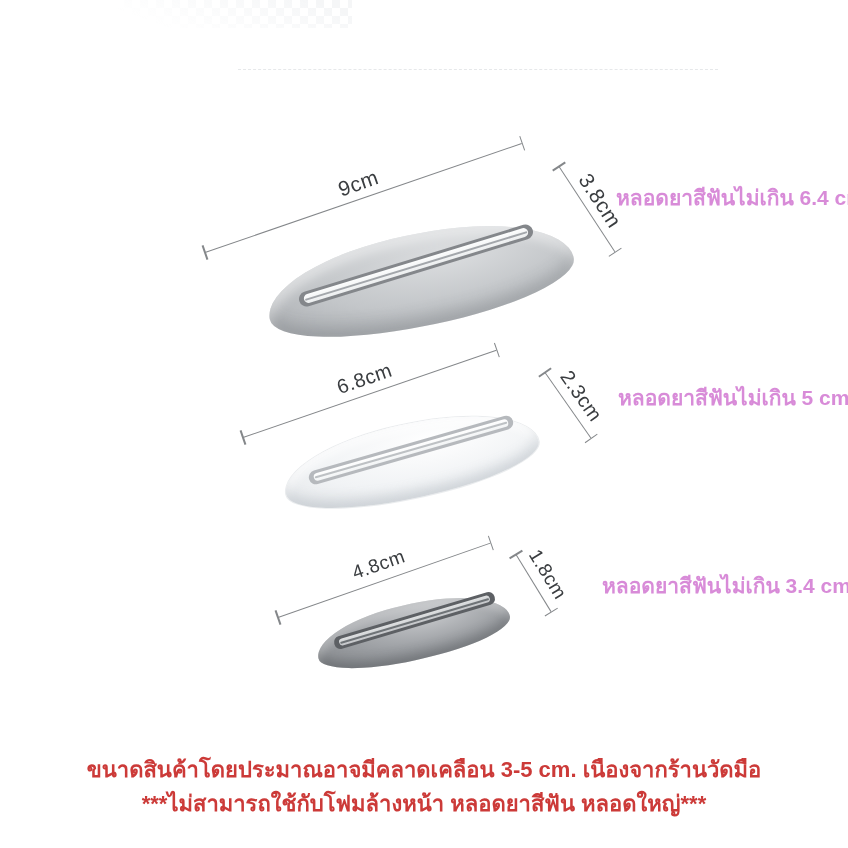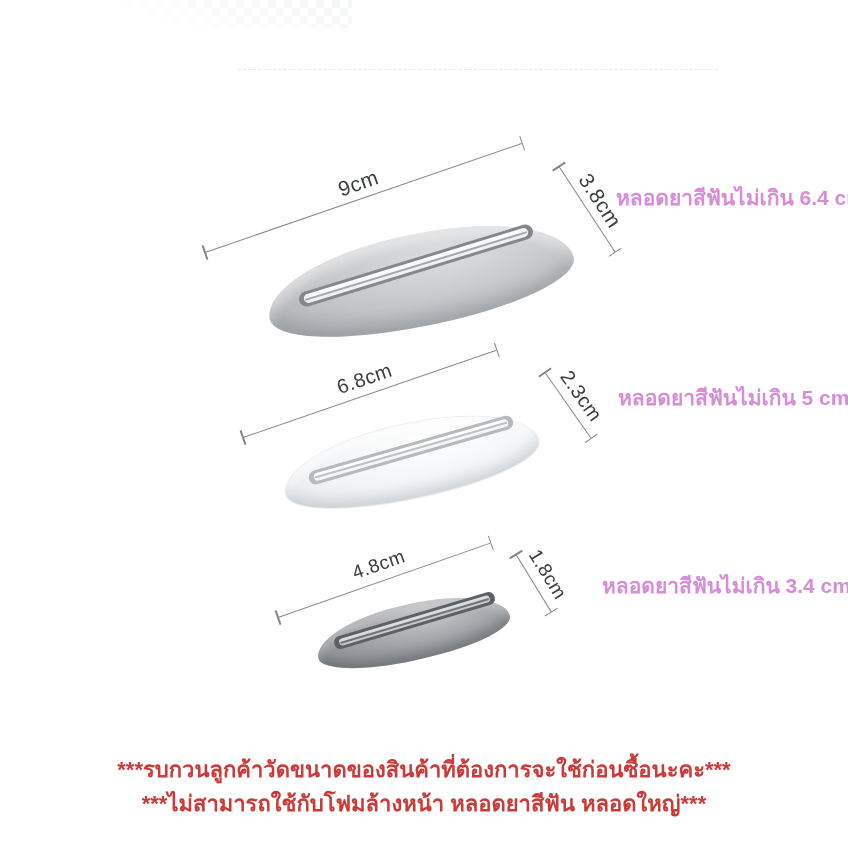--- a/index.html
+++ b/index.html
@@ -161,17 +161,17 @@
     <span class="dim-label">4.8cm</span>
   </div>
   <div class="dim dim-p3h">
     <span class="tick tick-a"></span>
     <span class="tick tick-b"></span>
     <span class="dim-label">1.8cm</span>
   </div>
   <div class="note note-p3">หลอดยาสีฟันไม่เกิน 3.4 cm.</div>
 
   <div class="footer">
-    <div>***รบกวนลูกค้าวัดขนาดของสินค้าที่ต้องการจะใช้ก่อนซื้อนะคะ***</div>
+    <div>ขนาดสินค้าโดยประมาณอาจมีคลาดเคลือน 3-5 cm. เนืองจากร้านวัดมือ</div>
     <div>***ไม่สามารถใช้กับโฟมล้างหน้า หลอดยาสีฟัน หลอดใหญ่***</div>
   </div>
 
 </div>
 
 </body></html>

